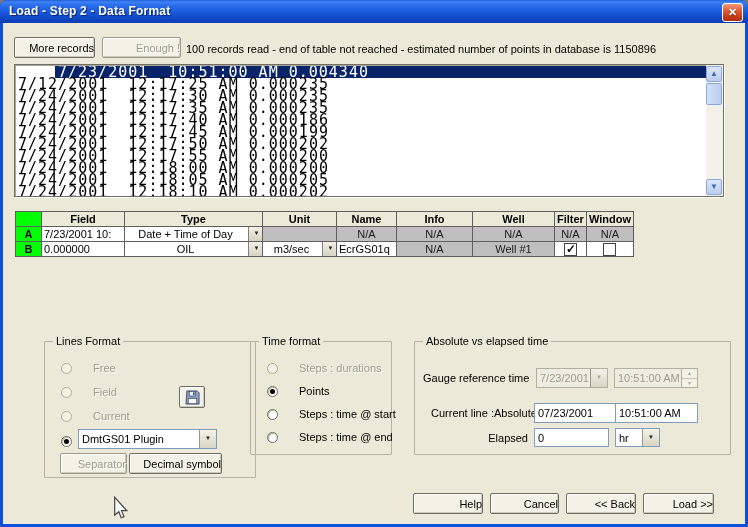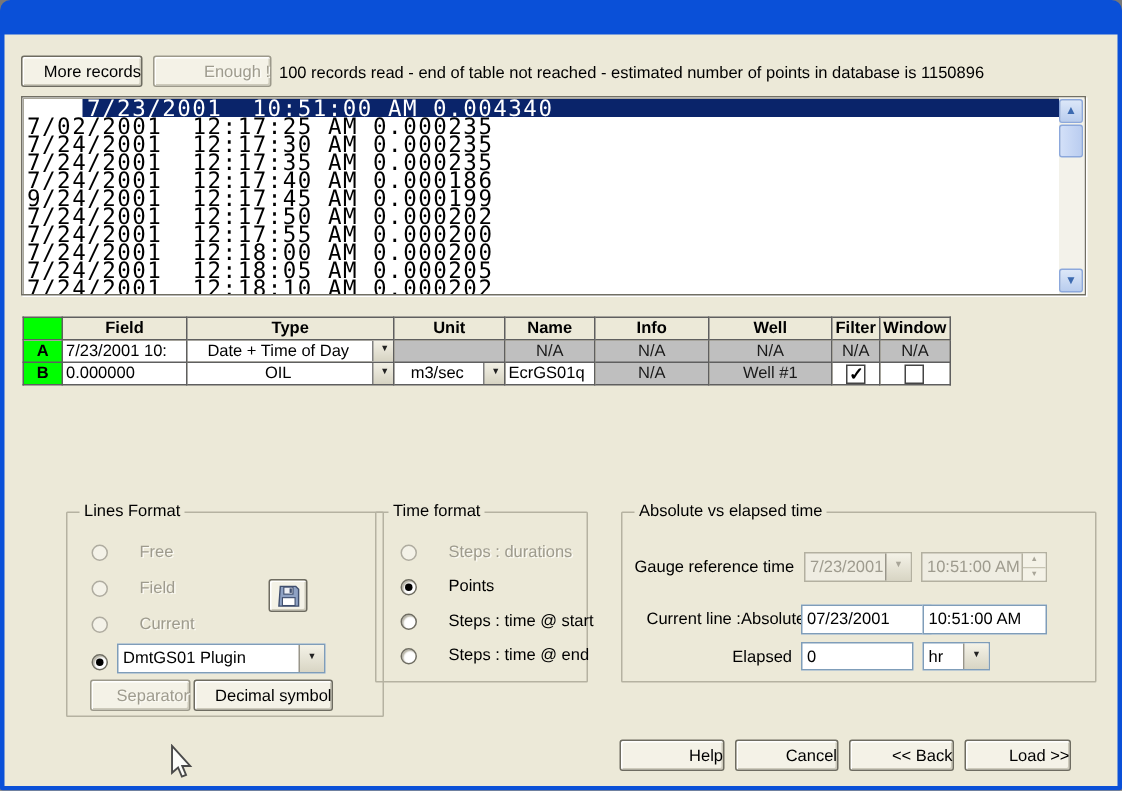--- a/index.html
+++ b/index.html
@@ -111,34 +111,40 @@
   .spin-up::after{content:"▲";} .spin-down::after{content:"▼";}
 
   .save-btn{position:absolute;box-sizing:border-box;background:#F4F2E7;border:1px solid #6E6C61;border-radius:2px;
     box-shadow:inset 1px 1px 0 #FFFFFF,inset -1px -1px 0 #CDCABB;display:flex;align-items:center;justify-content:center;}
   .cursor{position:absolute;pointer-events:none;}
 </style>
 </head>
 <body>
 
 <div class="window">
+  <div class="titlebar">
+    <span class="title">Load - Step 2 - Data Format</span>
+    <span class="close-btn">
+      <span class="close-x">✕</span>
+    </span>
+  </div>
   <div class="body"></div>
 
   <button class="btn" style="left:14px;top:37px;width:81px;height:21px">More records</button>
   <button class="btn disabled" style="left:102px;top:37px;width:79px;height:21px">Enough !</button>
   <div class="status" style="left:186px;top:43px">100 records read - end of table not reached - estimated number of points in database is 1150896</div>
 
   <div class="listbox">
     <div class="list-rows">
         <div class="lrow sel">7/23/2001  10:51:00 AM 0.004340</div>
-        <div class="lrow">7/02/2001  12:17:25 AM 0.000235</div>
+        <div class="lrow">7/12/2001  12:17:25 AM 0.000235</div>
         <div class="lrow">7/24/2001  12:17:30 AM 0.000235</div>
         <div class="lrow">7/24/2001  12:17:35 AM 0.000235</div>
         <div class="lrow">7/24/2001  12:17:40 AM 0.000186</div>
-        <div class="lrow">9/24/2001  12:17:45 AM 0.000199</div>
+        <div class="lrow">7/24/2001  12:17:45 AM 0.000199</div>
         <div class="lrow">7/24/2001  12:17:50 AM 0.000202</div>
         <div class="lrow">7/24/2001  12:17:55 AM 0.000200</div>
         <div class="lrow">7/24/2001  12:18:00 AM 0.000200</div>
         <div class="lrow">7/24/2001  12:18:05 AM 0.000205</div>
         <div class="lrow">7/24/2001  12:18:10 AM 0.000202</div>
       </div>
     <div class="scrollbar">
       <div class="sb-btn sb-up"></div>
       <div class="sb-thumb"></div>
       <div class="sb-btn sb-down"></div>

